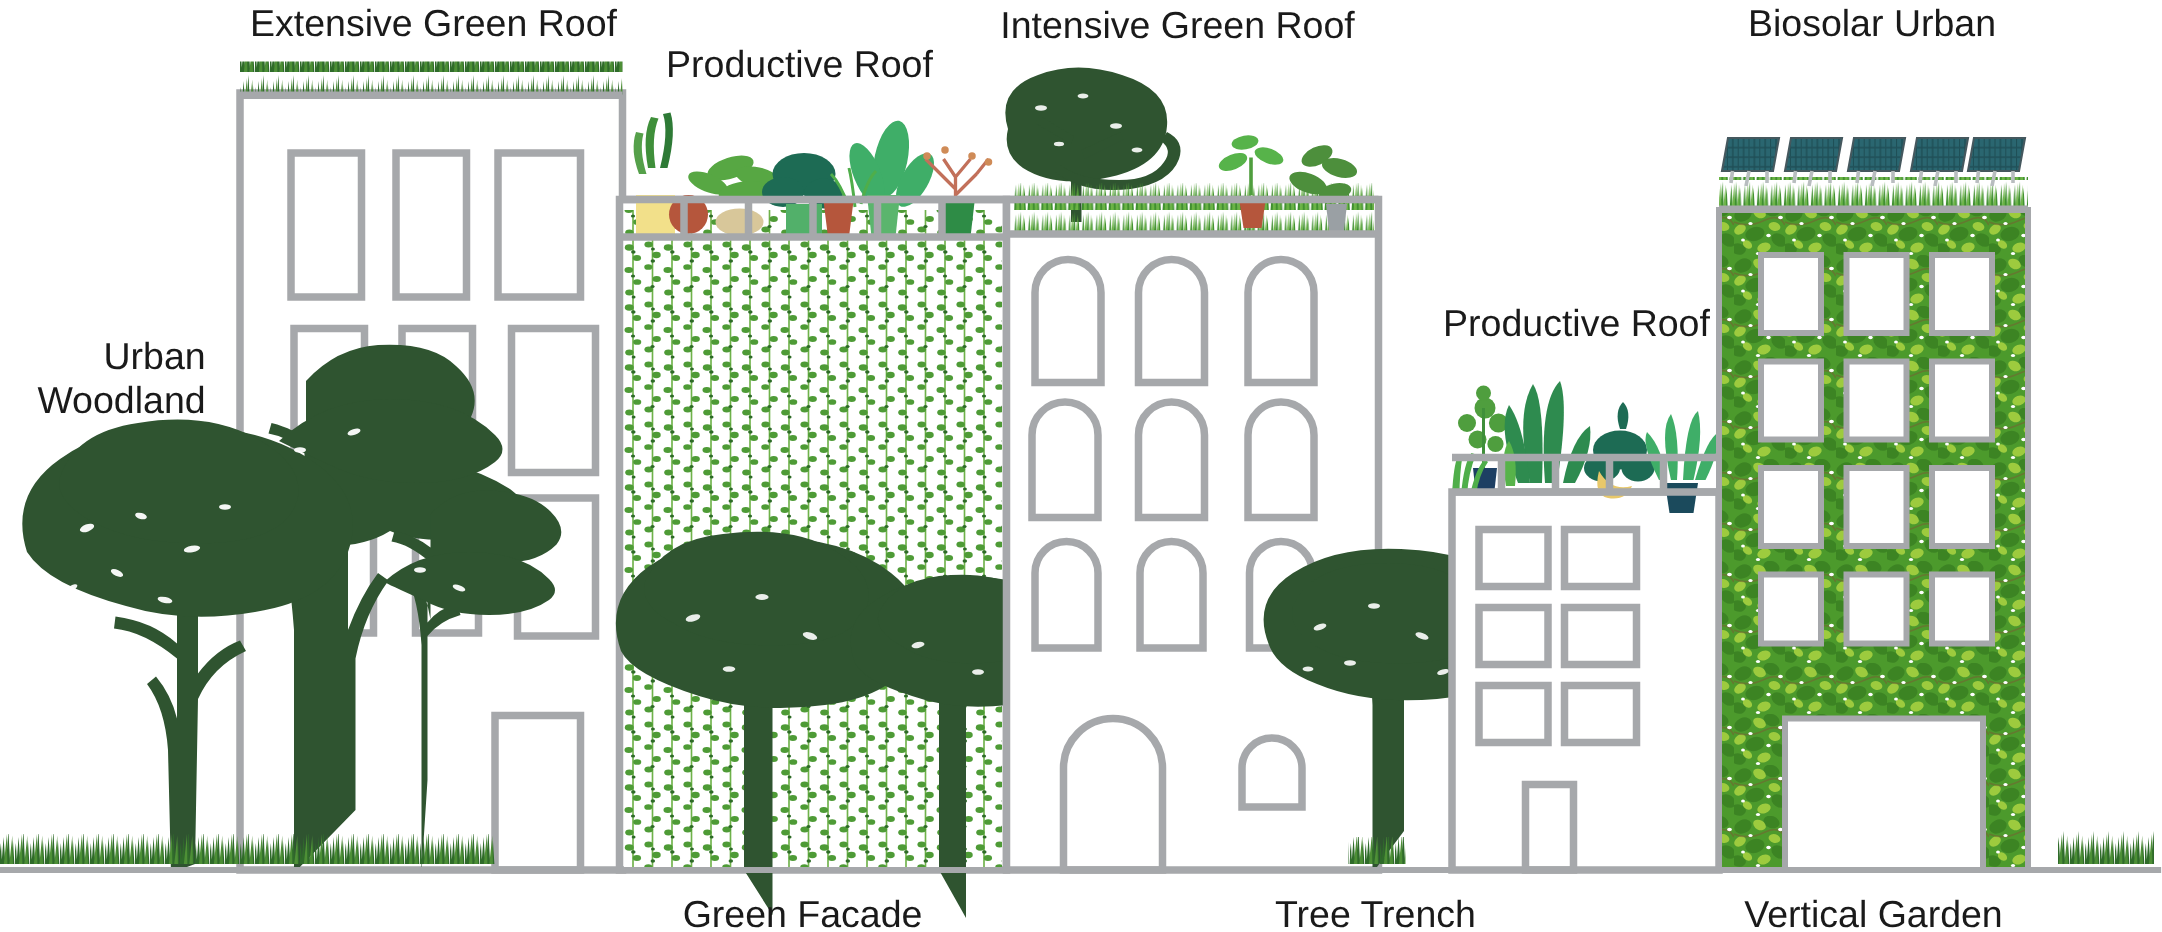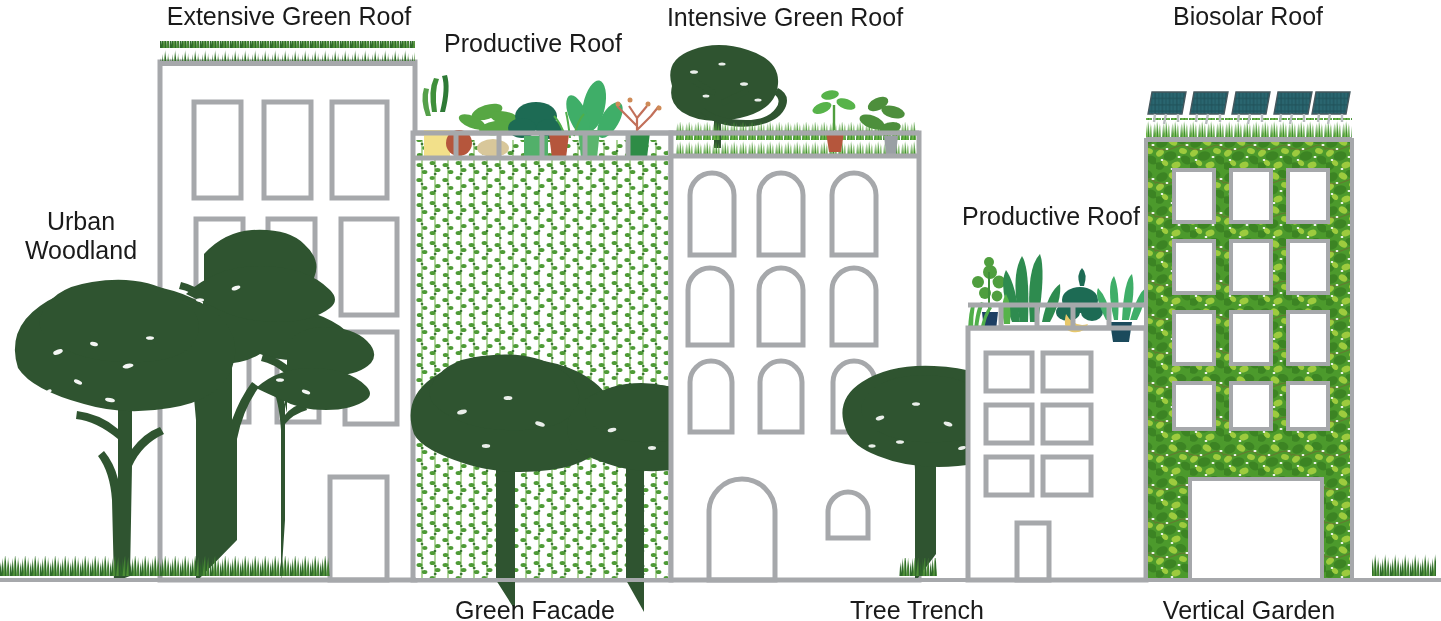--- a/index.html
+++ b/index.html
@@ -405,23 +405,23 @@
     <g>
       <rect x="1372" y="553" width="64" height="27" fill="url(#grassPat)"></rect>
     </g>
 
     <line x1="0" y1="580" x2="1441" y2="580" stroke="#a6a8ab" stroke-width="4"></line>
   </svg>
 
   <div class="lbl ctr" style="left:289px;top:2px;">Extensive Green Roof</div>
   <div class="lbl ctr" style="left:533px;top:29px;">Productive Roof</div>
   <div class="lbl ctr" style="left:785px;top:3px;">Intensive Green Roof</div>
-  <div class="lbl ctr" style="left:1248px;top:2px;">Biosolar Roof</div>
-
-  <div class="lbl ctr" style="left:81px;top:207px;text-align:center;">Urban
+  <div class="lbl ctr" style="left:1248px;top:2px;">Biosolar Urban</div>
+
+  <div class="lbl ctr" style="left:81px;top:224px;text-align:right;">Urban
 Woodland</div>
   <div class="lbl ctr" style="left:1051px;top:202px;">Productive Roof</div>
 
   <div class="lbl ctr" style="left:535px;top:596px;">Green Facade</div>
   <div class="lbl ctr" style="left:917px;top:596px;">Tree Trench</div>
   <div class="lbl ctr" style="left:1249px;top:596px;">Vertical Garden</div>
 
 </div>
 
 </body></html>

